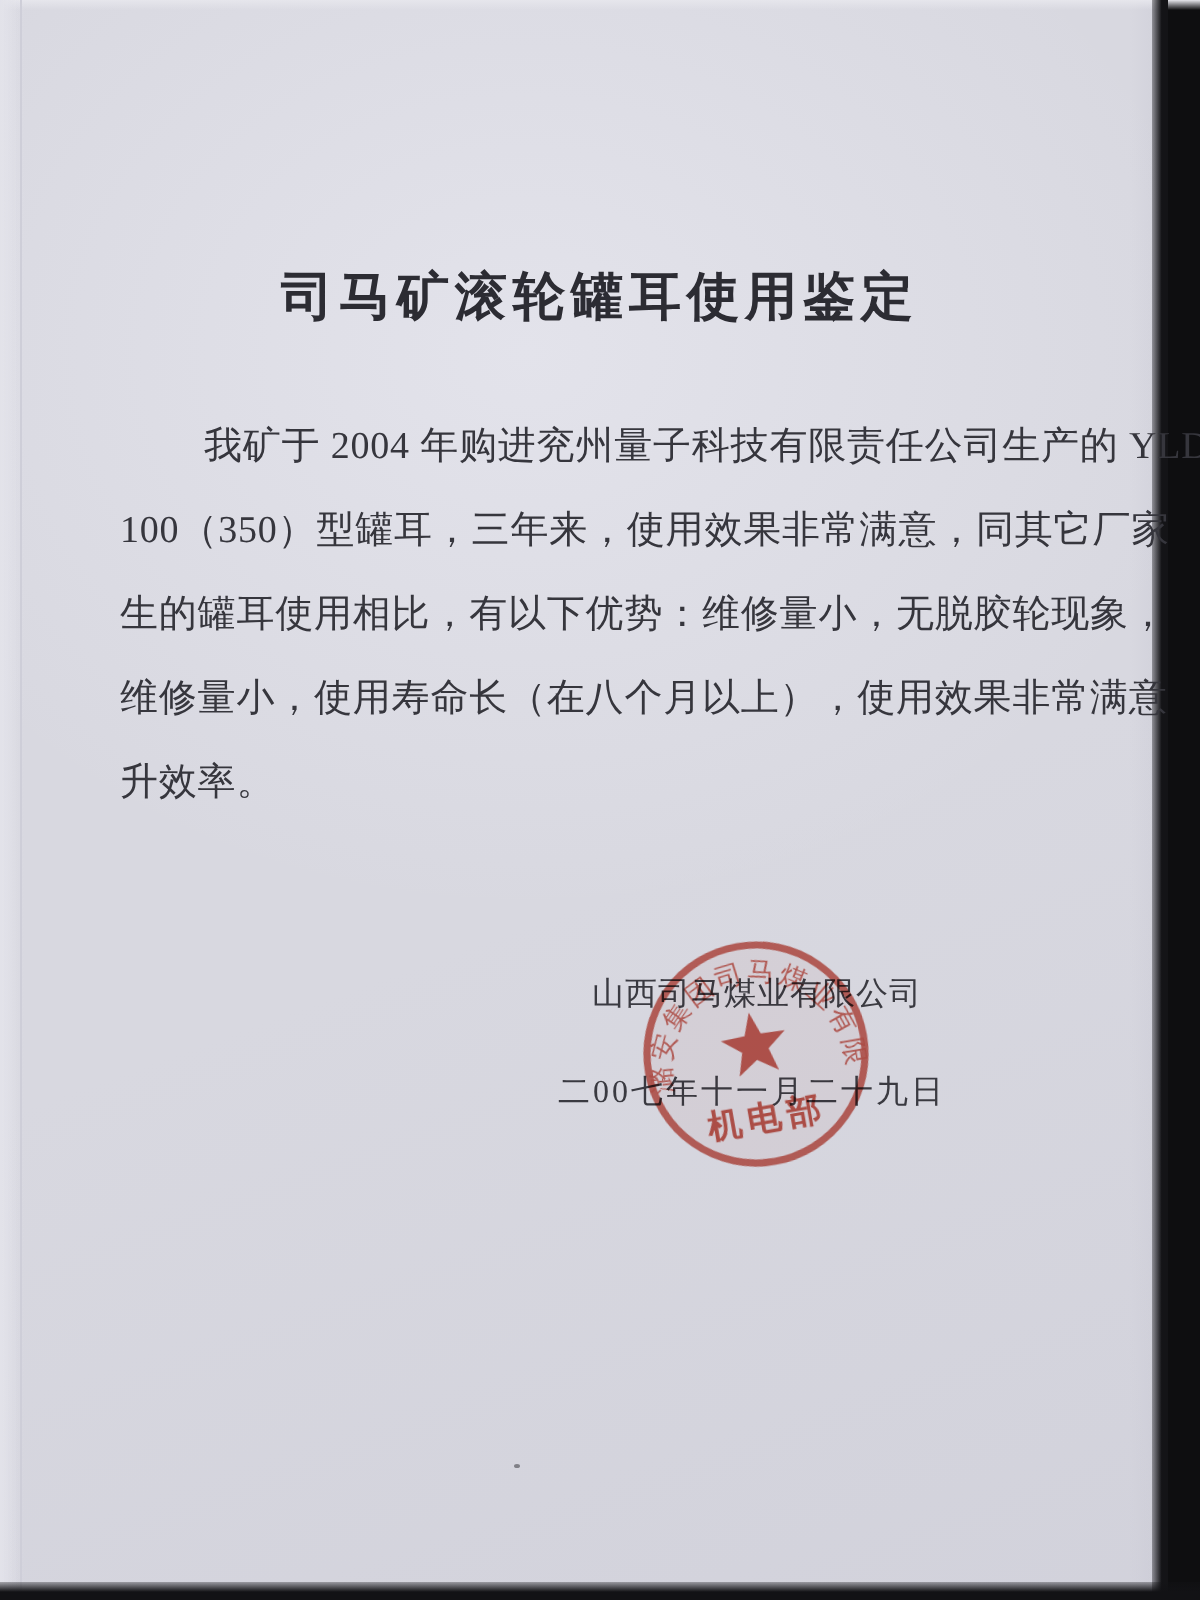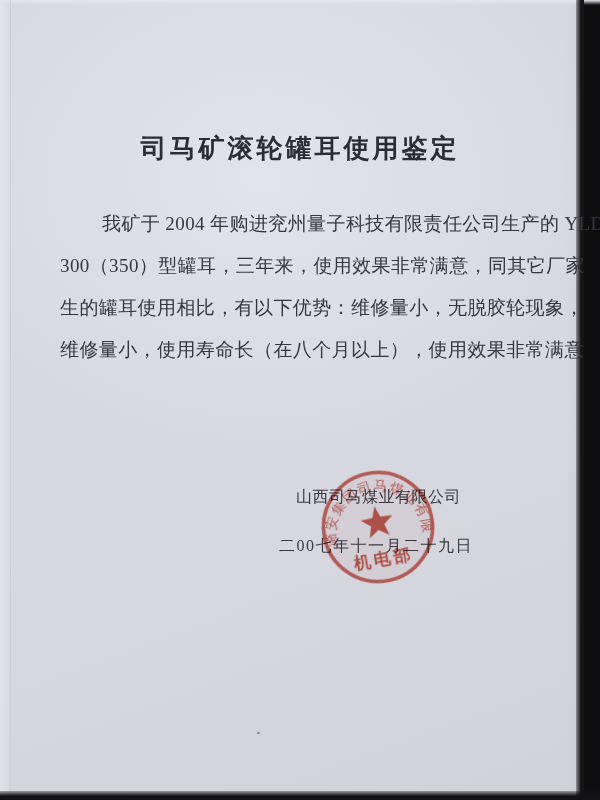--- a/index.html
+++ b/index.html
@@ -61,23 +61,24 @@
 
   <div class="edge-top"></div>
   <div class="edge-left"></div>
   <div class="edge-right"></div>
   <div class="edge-bottom"></div>
 
   <div class="doc-title">司马矿滚轮罐耳使用鉴定</div>
 
   <div class="body-block">
     <div class="body-line indent">我矿于 2004 年购进兖州量子科技有限责任公司生产的 YLD-</div>
-    <div class="body-line">300（350）型罐耳，三年来，使用效果非常满意，同其它厂家</div>
+    <div class="body-line">100（350）型罐耳，三年来，使用效果非常满意，同其它厂家</div>
     <div class="body-line">生的罐耳使用相比，有以下优势：维修量小，无脱胶轮现象，</div>
     <div class="body-line">维修量小，使用寿命长（在八个月以上），使用效果非常满意</div>
+    <div class="body-line">升效率。</div>
   </div>
 
   <div class="sig-company">山西司马煤业有限公司</div>
   <div class="sig-date">二00七年十一月二十九日</div>
 
   <div class="seal">
     <svg width="118" height="118" viewBox="0 0 118 118">
       <defs>
         <path id="ringPath" d="M 15.6 73.7 A 44 44 0 1 1 102.4 73.7" fill="none"></path>
       </defs>

